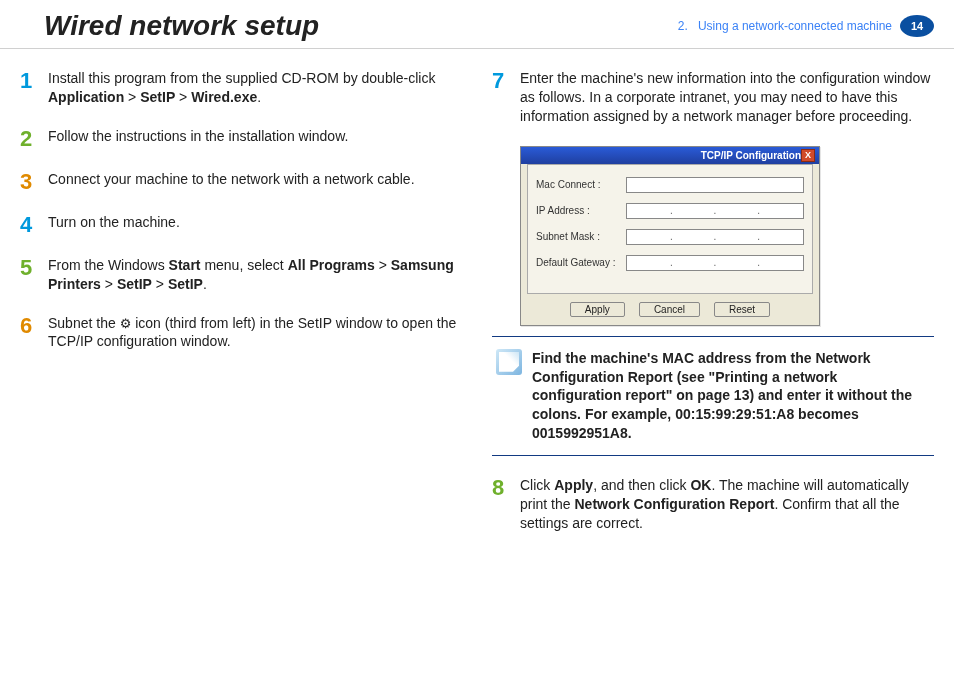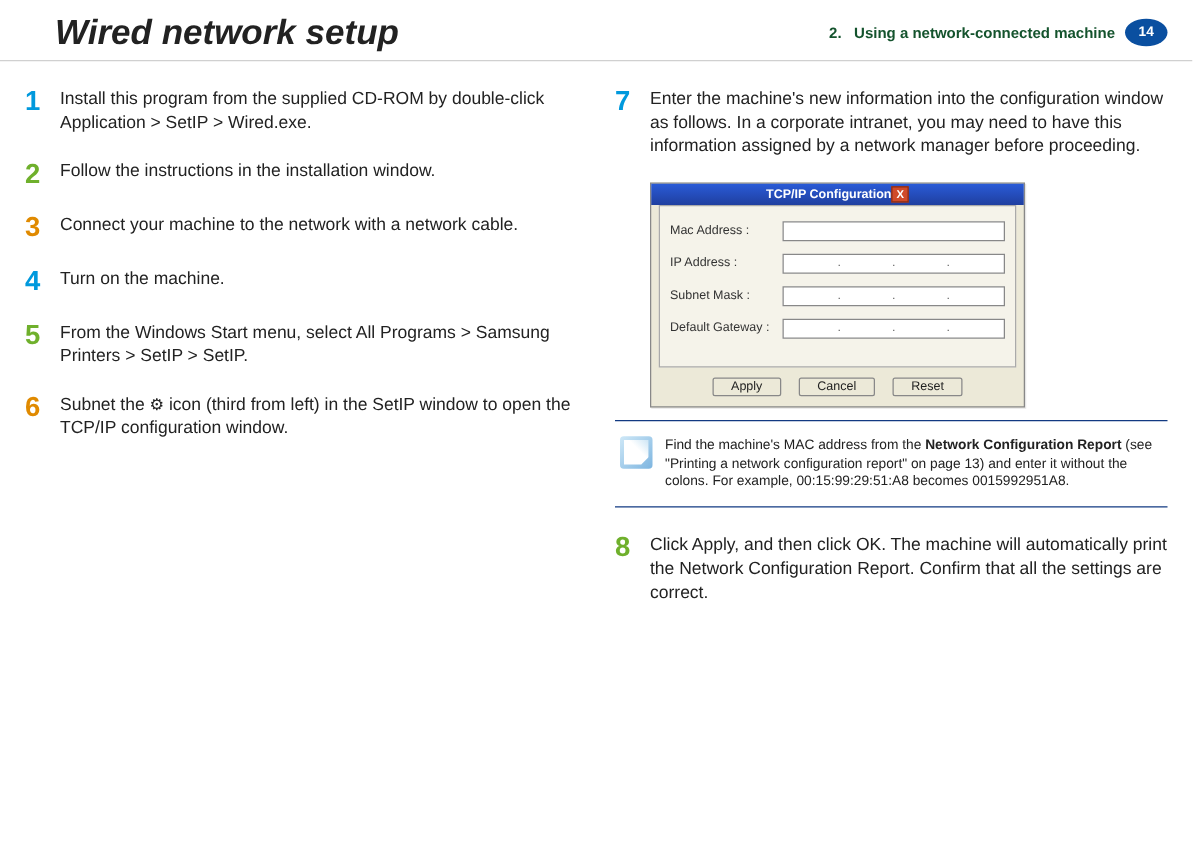--- a/index.html
+++ b/index.html
@@ -26,22 +26,22 @@
     color: #222;
     margin-left: 24px;
   }
   .chapter-wrap {
     display: flex;
     align-items: center;
     gap: 8px;
   }
   .chapter-label {
     font-size: 12px;
-    font-weight: 700;
-    color: #14532d;
+    font-weight: 400;
+    color: #3b82f6;
   }
   .chapter-badge {
     background: #0a4fa0;
     color: #fff;
     font-size: 11px;
     font-weight: 700;
     border-radius: 50%;
     width: 34px;
     height: 22px;
     display: flex;
@@ -71,21 +71,21 @@
     padding-top: 1px;
   }
   .c-blue { color: #0099dd; }
   .c-green { color: #6fb02c; }
   .c-orange { color: #e08a00; }
   .step-body {
     flex: 1;
     font-size: 14px;
     color: #222;
   }
-  .step-body b { font-weight: 400; }
+  .step-body b { font-weight: 700; }
   .gear-icon {
     display: inline-block;
     font-size: 13px;
     line-height: 1;
   }
 
   .dialog {
     width: 300px;
     border: 1px solid #888;
     background: #ece9d8;
@@ -94,21 +94,21 @@
     margin: 4px 0 10px 28px;
     box-shadow: 1px 1px 0 rgba(0,0,0,0.1);
   }
   .dialog-titlebar {
     background: linear-gradient(#2a5bd7,#1f3fa0);
     color: #fff;
     font-size: 10px;
     font-weight: 700;
     padding: 2px 4px;
     display: flex;
-    justify-content: center;
+    justify-content: flex-end;
     align-items: center;
   }
   .dialog-close {
     background: #d04a2a;
     color: #fff;
     border: 1px solid #8a2a14;
     width: 14px;
     height: 13px;
     font-size: 9px;
     line-height: 10px;
@@ -189,22 +189,23 @@
     position: relative;
   }
   .note-icon::after {
     content: "";
     position: absolute;
     inset: 3px;
     background: linear-gradient(45deg,#fff 60%,#cce5f5);
     clip-path: polygon(0 0,100% 0,100% 70%,70% 100%,0 100%);
   }
   .note-text {
-    font-size: 11px;
+    font-size: 14px;
     line-height: 1.35;
+    font-weight: bold;
   }
 </style>
 </head>
 <body>
 
 <div class="header">
   <div class="title">Wired network setup</div>
   <div class="chapter-wrap">
     <span class="chapter-label">
       <span>2.</span>
@@ -264,21 +265,21 @@
       <div class="step-body">Enter the machine's new information into the configuration window as follows. In a corporate intranet, you may need to have this information assigned by a network manager before proceeding.</div>
     </div>
 
     <div class="dialog">
       <div class="dialog-titlebar">
         <span>TCP/IP Configuration</span>
         <span class="dialog-close">X</span>
       </div>
       <div class="tab-body">
         <div class="field-row">
-          <span class="field-label">Mac Address :</span>
+          <span class="field-label">Mac Connect :</span>
           <span class="field-input"></span>
         </div>
         <div class="field-row">
           <span class="field-label">IP Address :</span>
           <span class="field-input">
               <span class="ip-dots">
                 <span>.</span>
                 <span>.</span>
                 <span>.</span>
               </span>

